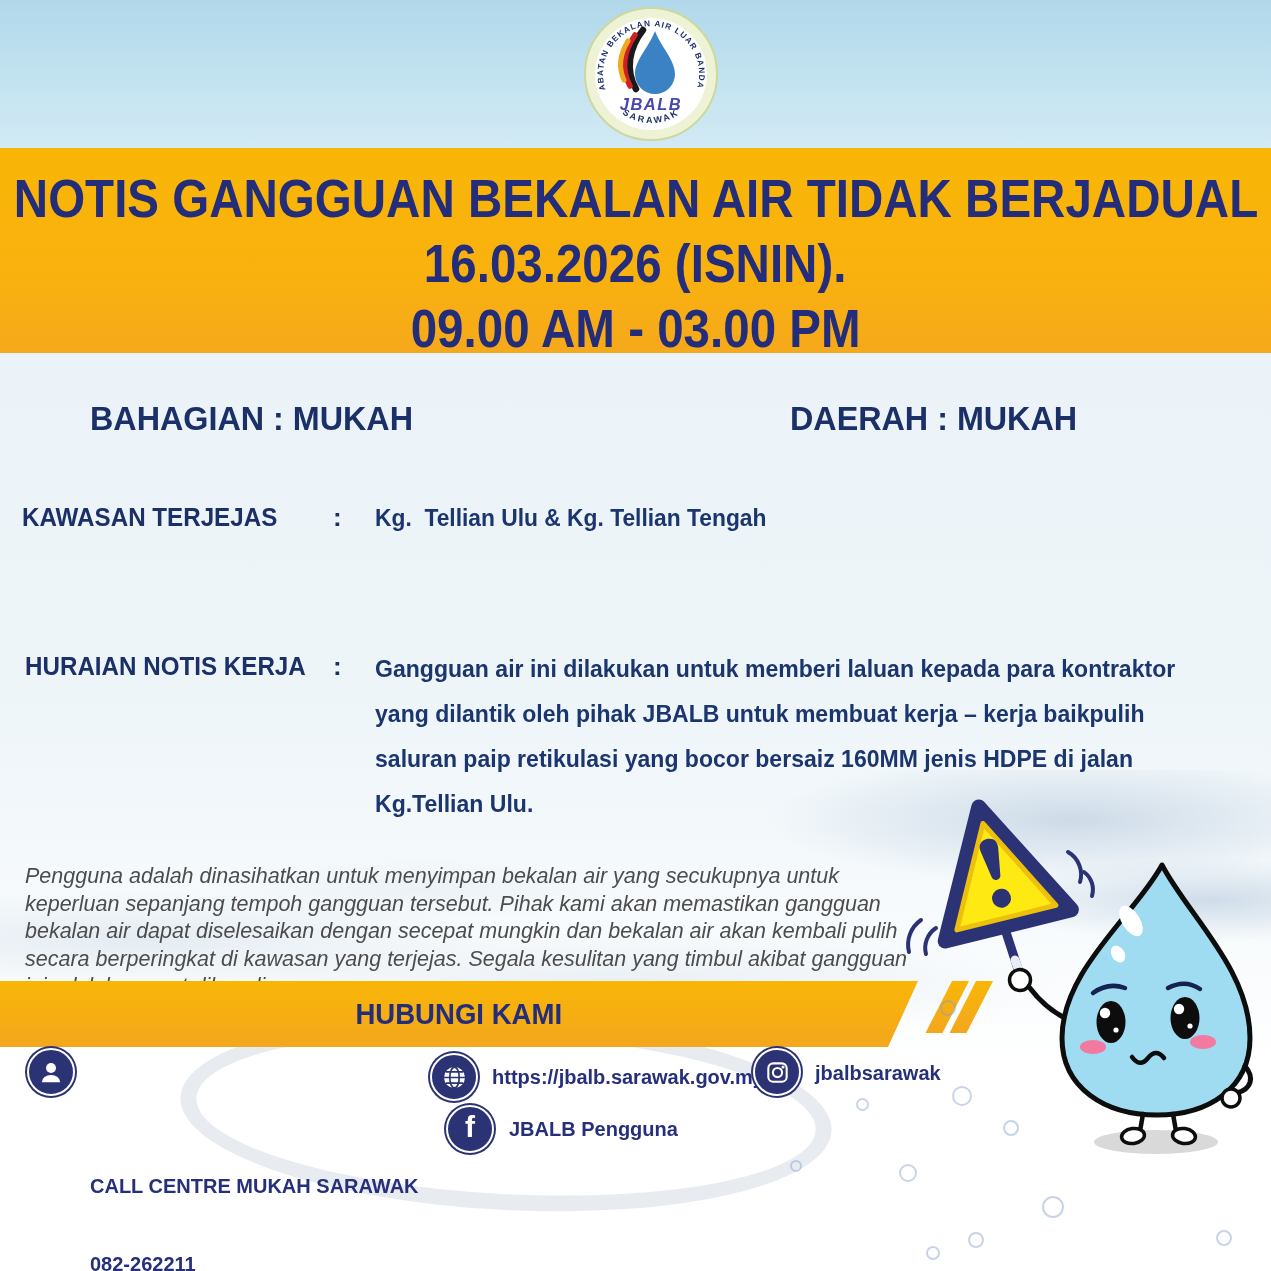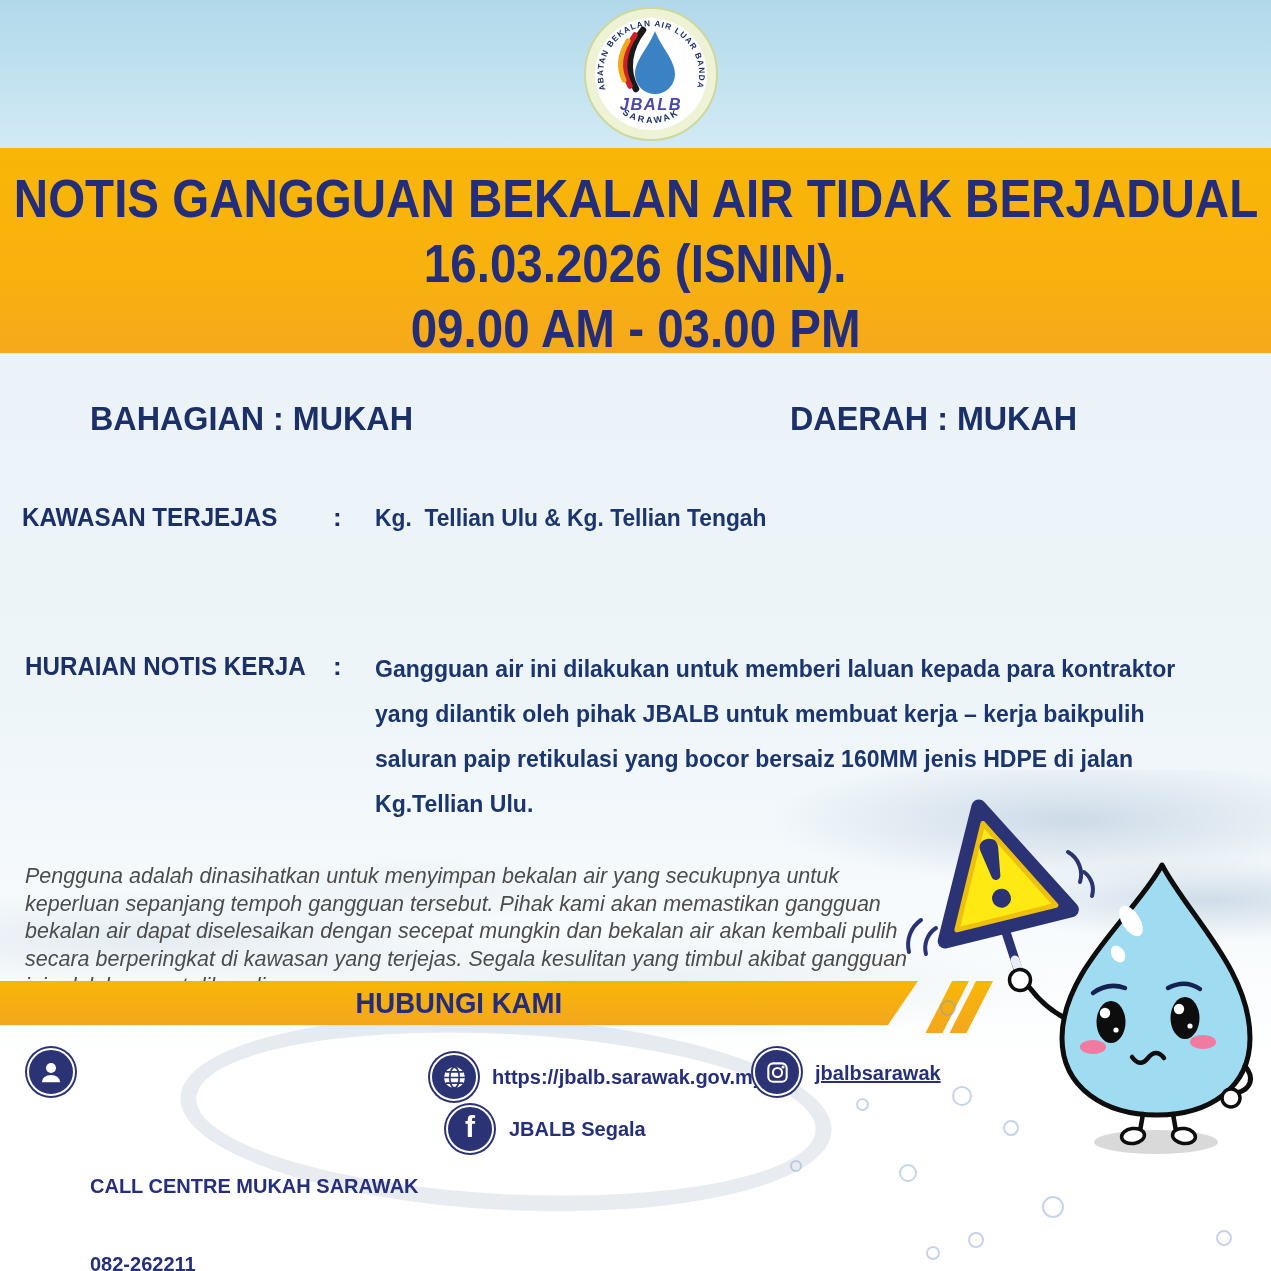--- a/index.html
+++ b/index.html
@@ -34,21 +34,21 @@
   .kawasan-colon{left:333px;top:502px;font-size:26px;}
   .kawasan-value{left:375px;top:504px;font-size:24px;color:#1b356e;transform:scaleX(.95);transform-origin:left;}
   .huraian-label{left:25px;top:651px;font-size:26px;transform:scaleX(.93);transform-origin:left;}
   .huraian-colon{left:333px;top:651px;font-size:26px;}
   .huraian-text{position:absolute;left:375px;top:646px;font-size:24px;font-weight:bold;
                 color:#1b356e;line-height:45px;transform:scaleX(.96);transform-origin:left;}
   .huraian-text div{white-space:pre;}
   .advisory{position:absolute;left:25px;top:863px;width:902px;font-size:21.5px;line-height:27.5px;
             font-style:italic;color:#4c4c4c;}
   
-  .contact-banner{position:absolute;left:0;top:981px;width:918px;height:44px;
+  .contact-banner{position:absolute;left:0;top:981px;width:918px;height:66px;
         background:linear-gradient(180deg,#f9b606,#f3a71e);
         clip-path:polygon(0 0,100% 0,calc(100% - 30px) 100%,0 100%);
         display:flex;align-items:center;justify-content:center;}
   .contact-heading{font-size:29px;font-weight:bold;color:#232d7a;transform:scaleX(.95);}
   .stripe{position:absolute;top:981px;width:17px;height:52px;transform-origin:top left;
           transform:skewX(-27deg);background:linear-gradient(180deg,#f9b606,#f3a71e);}
   .stripe1{left:952px;}  .stripe2{left:976px;}
   
   .cicon{position:absolute;width:44px;height:44px;border-radius:50%;background:#2b3375;
          border:2.5px solid #fff;box-shadow:0 0 0 2px #2b3375;
@@ -141,26 +141,26 @@
   </div>
   <div class="ctext" style="left:492px;top:1066px;">https://jbalb.sarawak.gov.my/</div>
 
   <div class="cicon" style="left:753px;top:1048px;">
     <svg width="25" height="25" viewBox="0 0 24 24">
       <rect x="3.2" y="3.2" width="17.6" height="17.6" rx="4.6" fill="none" stroke="#fff" stroke-width="2"></rect>
       <circle cx="12" cy="12" r="4.4" fill="none" stroke="#fff" stroke-width="2"></circle>
       <circle cx="17.3" cy="6.7" r="1.5" fill="#fff"></circle>
     </svg>
   </div>
-  <div class="ctext" style="left:815px;top:1062px;text-decoration:underline;">jbalbsarawak</div>
+  <div class="ctext" style="left:815px;top:1062px;">jbalbsarawak</div>
 
   <div class="cicon" style="left:446px;top:1105px;">
     <span class="fb-f">f</span>
   </div>
-  <div class="ctext" style="left:509px;top:1118px;">JBALB Segala</div>
+  <div class="ctext" style="left:509px;top:1118px;">JBALB Pengguna</div>
 
   <div class="callcentre">
     <div>CALL CENTRE MUKAH SARAWAK</div>
     <div>082-262211</div>
     
     
   </div>
 
   <div class="bubble" style="left:952px;top:1086px;width:16px;height:16px;"></div>
   <div class="bubble" style="left:1003px;top:1120px;width:12px;height:12px;"></div>

